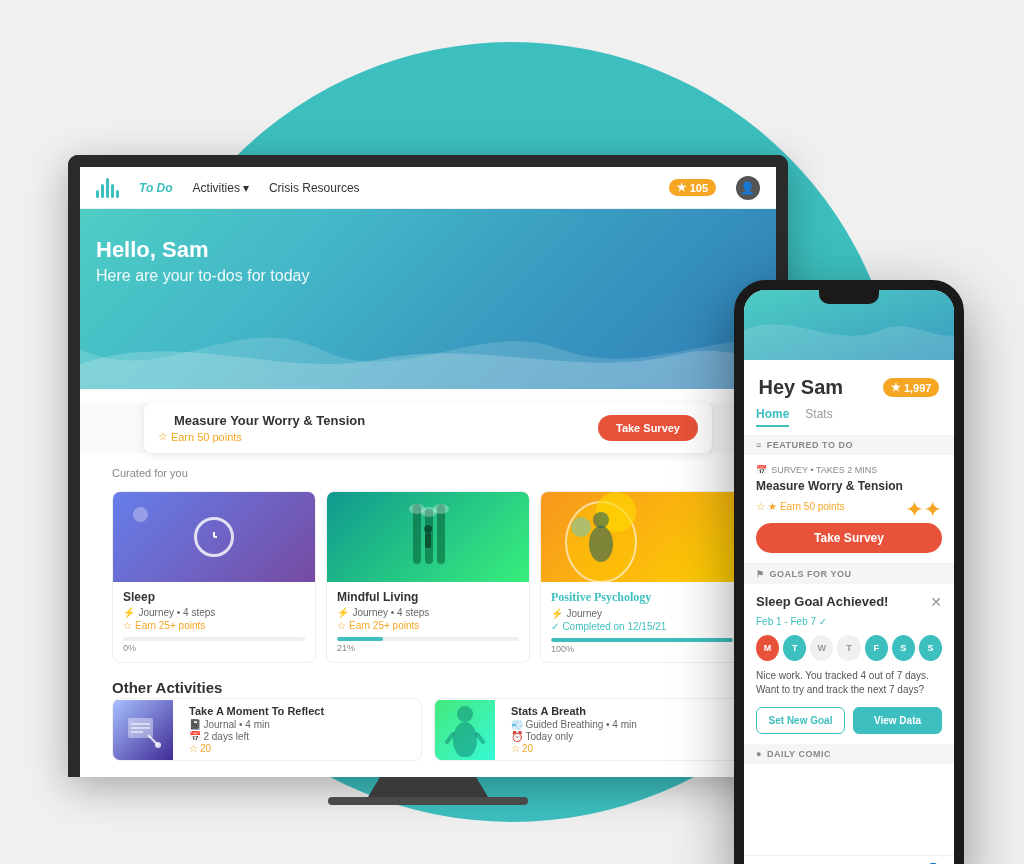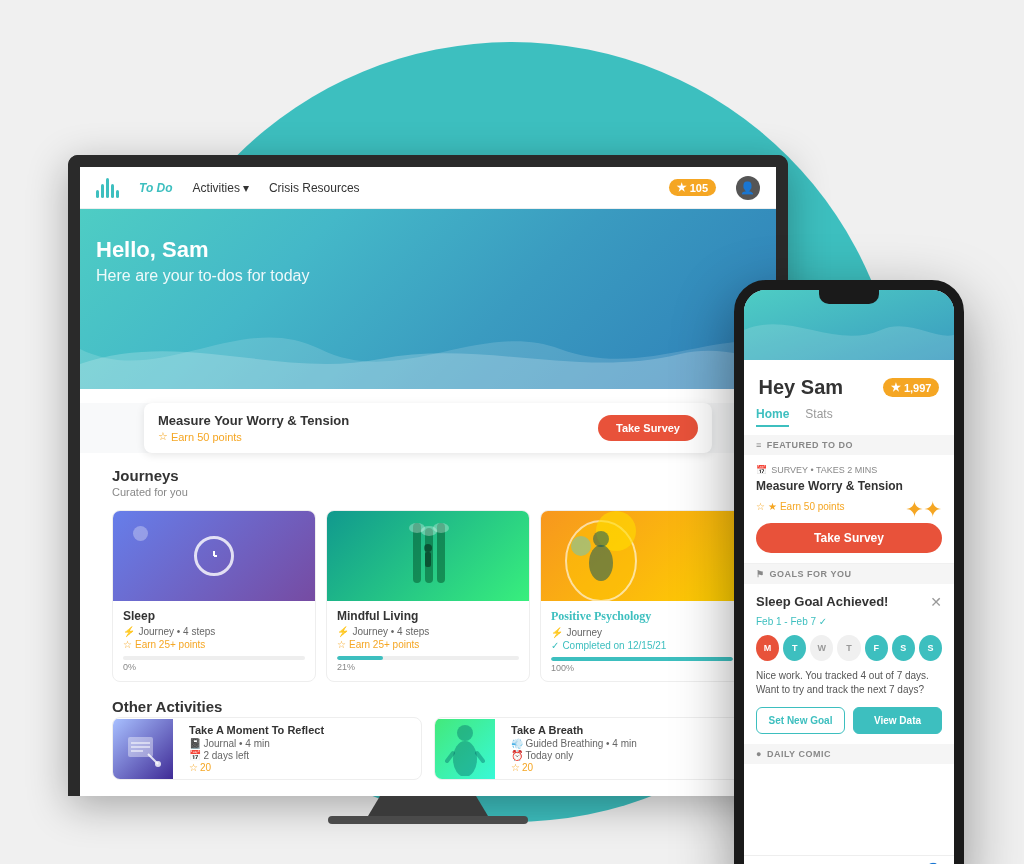--- a/index.html
+++ b/index.html
@@ -133,20 +133,21 @@
       display: flex;
       align-items: center;
       justify-content: space-between;
       box-shadow: 0 2px 8px rgba(0,0,0,0.1);
     }
 
     .survey-card-left h3 {
       font-size: 13px;
       font-weight: 600;
       color: #333;
+      margin-left: 16px;
     }
     .survey-card-left .earn {
       font-size: 11px;
       color: #f5a623;
       display: flex;
       align-items: center;
       gap: 3px;
       margin-top: 2px;
     }
 
@@ -663,21 +664,20 @@
             <span>☆</span>
             <span>Earn 50 points</span>
           </div>
         </div>
         <button class="take-survey-btn">Take Survey</button>
       </div>
     </div>
 
     <div class="content">
 
-      <div class="section-title">Journeys</div>
       <div class="section-subtitle">Curated for you</div>
 
       <div class="journey-cards">
 
         <div class="journey-card">
           <div class="journey-card-img journey-img-sleep">
             <div style="position:absolute;top:50%;left:50%;transform:translate(-50%,-50%);">
               <div class="clock-shape">
                 <svg width="20" height="20" viewBox="0 0 20 20">
                   <line x1="10" y1="10" x2="10" y2="5" stroke="white" stroke-width="2"></line>
@@ -801,21 +801,21 @@
         <div class="activity-card">
           <div class="activity-card-img activity-img-breath">
             <svg width="40" height="55" viewBox="0 0 40 55">
               <circle cx="20" cy="12" r="8" fill="rgba(0,100,100,0.4)"></circle>
               <ellipse cx="20" cy="38" rx="12" ry="18" fill="rgba(0,100,100,0.4)"></ellipse>
               <line x1="8" y1="32" x2="2" y2="40" stroke="rgba(0,100,100,0.4)" stroke-width="4" stroke-linecap="round"></line>
               <line x1="32" y1="32" x2="38" y2="40" stroke="rgba(0,100,100,0.4)" stroke-width="4" stroke-linecap="round"></line>
             </svg>
           </div>
           <div class="activity-card-body">
-            <h4>Take A Breath</h4>
+            <h4>Stats A Breath</h4>
             <div class="meta">
               <span>💨</span>
               <span>Guided Breathing • 4 min</span>
             </div>
             <div class="meta">
               <span>⏰</span>
               <span>Today only</span>
             </div>
             <div class="points">
               <span>☆</span>

